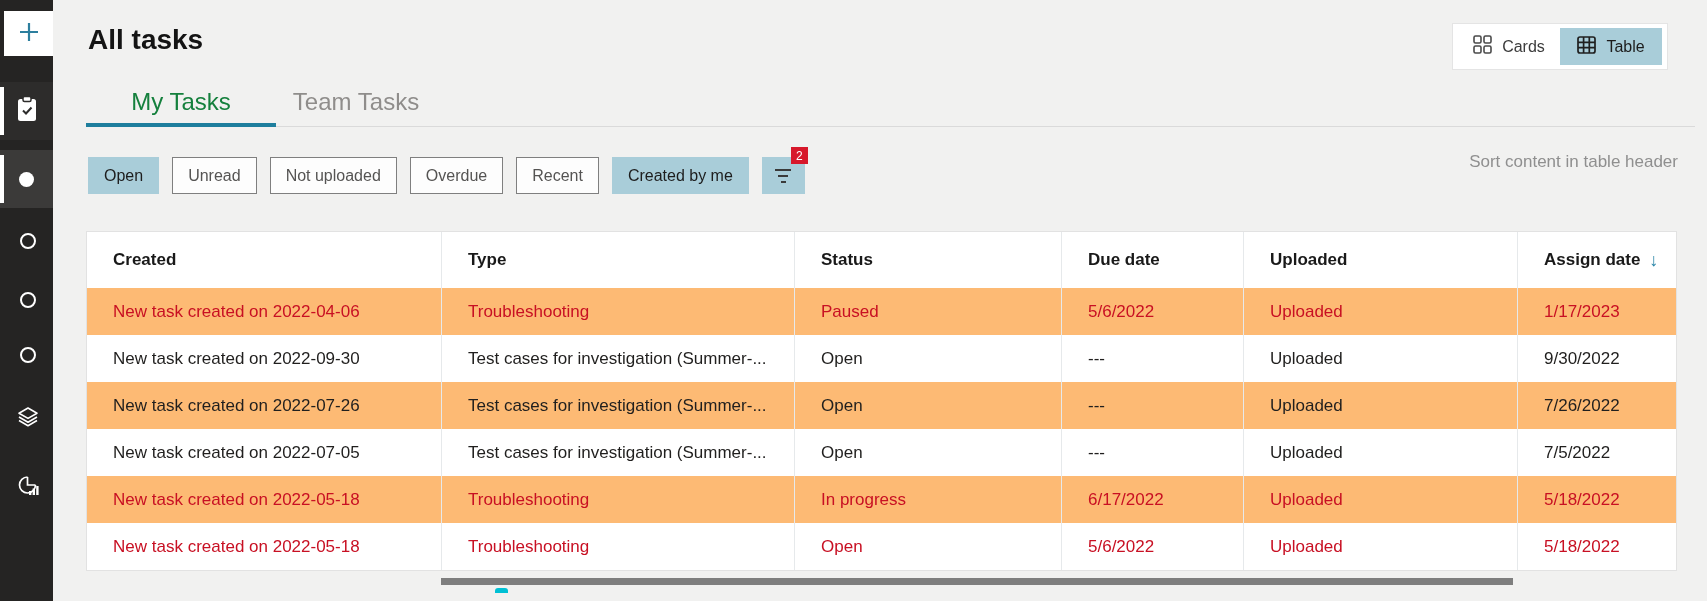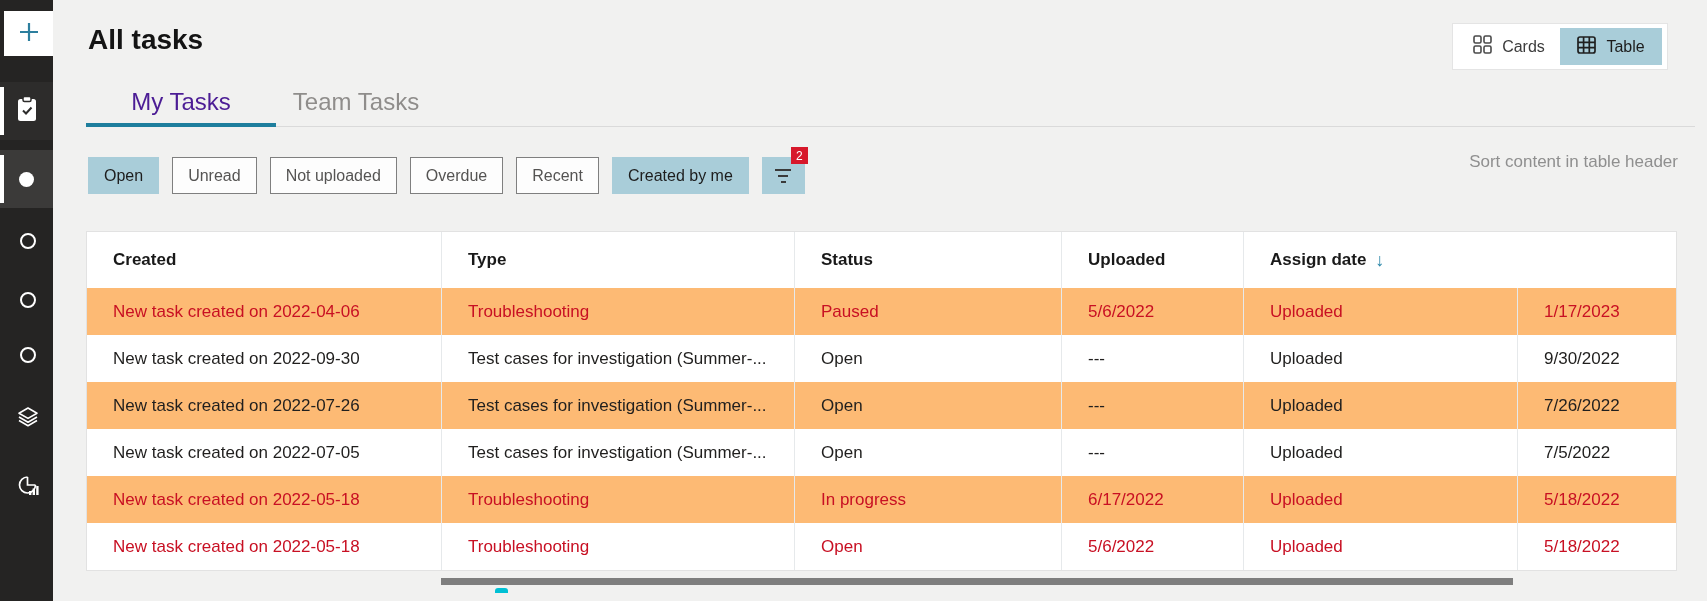--- a/index.html
+++ b/index.html
@@ -38,21 +38,21 @@
   }
   .toggle-option {
     height:37px; flex:1; display:flex; align-items:center; justify-content:center; gap:10px;
     font-size:16px; color:#3b3b3b; cursor:pointer;
   }
   .toggle-option.selected { background:#a9cdd9; color:#1c1c1c;align-items:center; }
 
   
   .tab { position:absolute; top:80px; height:43px; display:flex; align-items:center; justify-content:center;
          font-size:24px; cursor:pointer; }
-  .tab-mytasks { left:86px; width:190px; color:#4c1d95; }
+  .tab-mytasks { left:86px; width:190px; color:#15803d; }
   .tab-teamtasks { left:276px; width:160px; color:#8f8d8b; }
   .tab-underline { position:absolute; left:86px; top:123px; width:190px; height:4px; background:#1e7e9d; }
   .tabs-divider { position:absolute; left:86px; right:12px; top:126px; height:1px; background:#dadada; }
 
   
   .filters { position:absolute; left:88px; top:157px; display:flex; gap:13px; }
   .filter-btn {
     height:37px; padding:0 15px; font-size:16px; display:flex; align-items:center; justify-content:center;
     background:#fdfdfd; border:1px solid #7f7f7f; color:#555453; cursor:pointer; white-space:nowrap;
   }
@@ -187,20 +187,21 @@
   </button>
 </div>
 
 <div class="sort-hint">Sort content in table header</div>
 
 <div class="task-table">
   <div class="t-row header">
     <div class="cell">Created</div>
     <div class="cell">Type</div>
     <div class="cell">Status</div>
+    <div class="cell">Due date</div>
     <div class="cell">Uploaded</div>
     <div class="cell">
       <span>Assign date</span>
       <span class="sort-arrow">↓</span>
     </div>
   </div>
 
   <div class="t-row shaded red">
     <div class="cell">New task created on 2022-04-06</div>
     <div class="cell">Troubleshooting</div>

